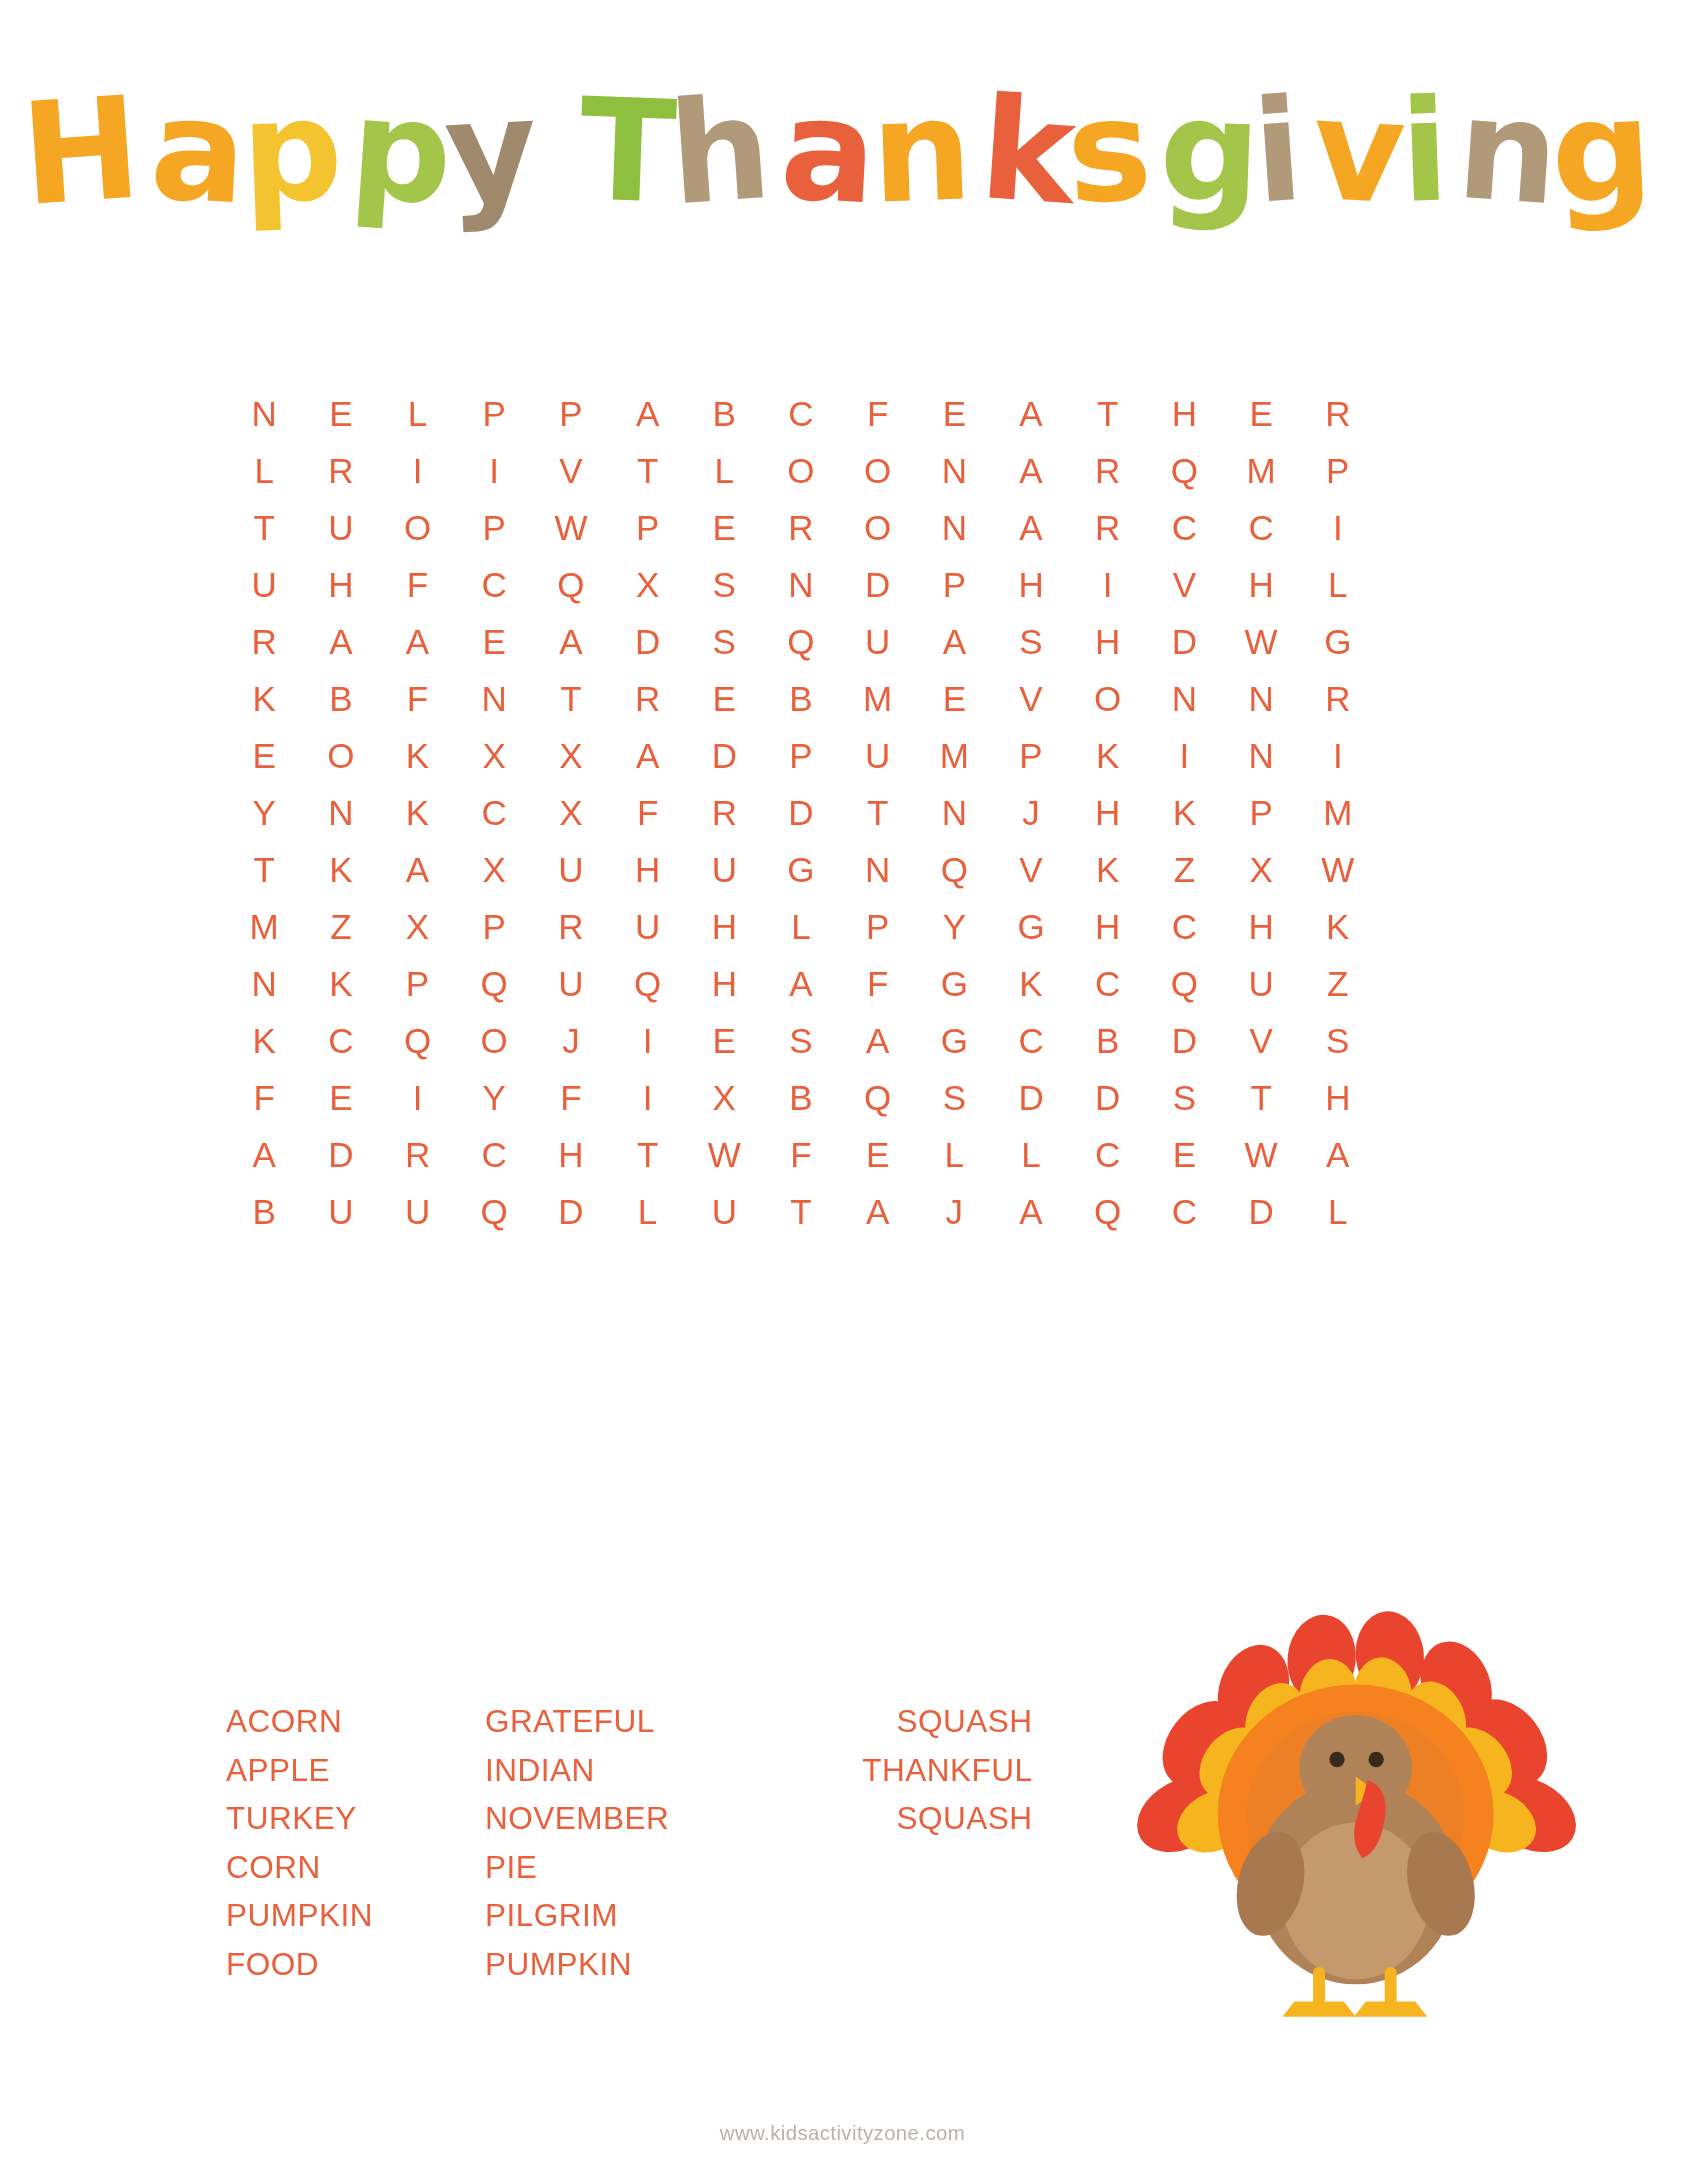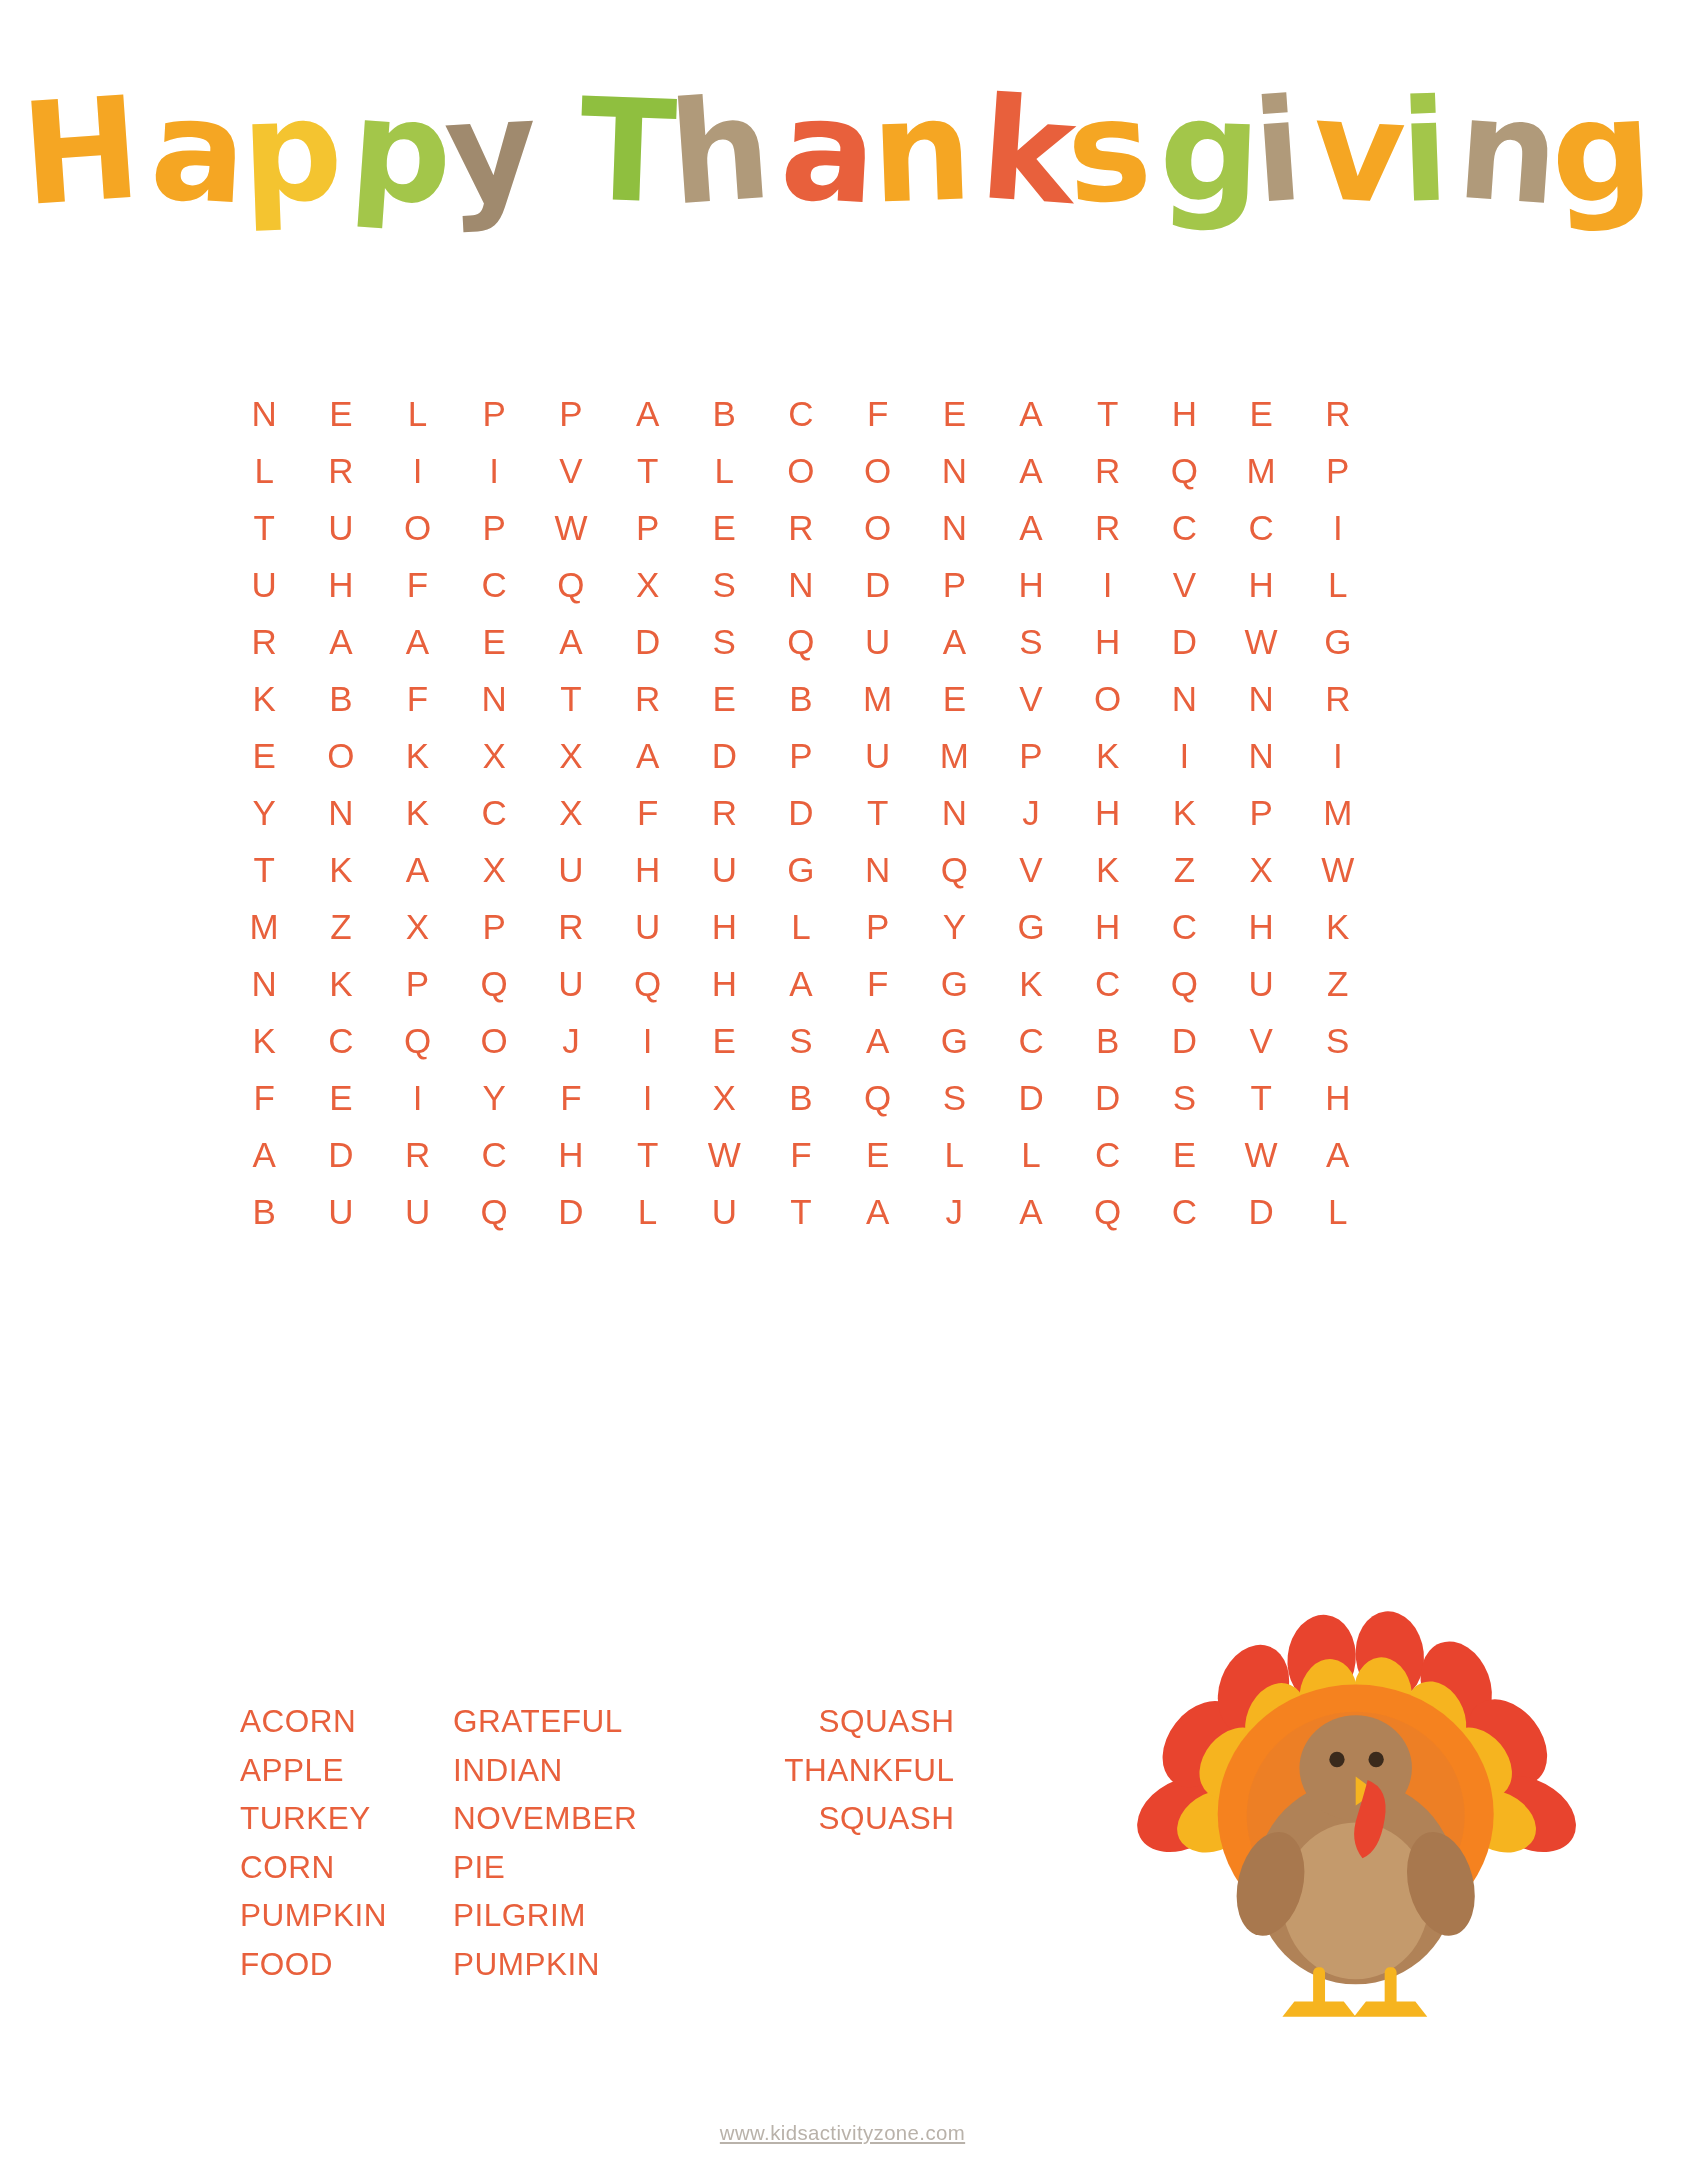--- a/index.html
+++ b/index.html
@@ -61,24 +61,24 @@
   .cell {
     text-align: center;
     line-height: 35px;
     letter-spacing: 0.4px;
   }
 
   
   .wordlists {
     position: absolute;
     top: 1704px;
-    left: 240px;
+    left: 226px;
     width: 937px;
     display: flex;
-    gap: 66px;
+    gap: 112px;
   }
   .wordcol {
     display: flex;
     flex-direction: column;
     gap: 14.5px;
   }
   .wordcol.col2 { }
   .wordcol.col3 { margin-left: 81px; align-items: flex-end; }
   .word {
     color: #e8603c;
@@ -102,21 +102,20 @@
   
   .footer {
     position: absolute;
     bottom: 36px;
     left: 0;
     width: 100%;
     text-align: center;
     color: #b9b2aa;
     font-size: 20.4px;
     letter-spacing: 0.4px;
-    text-decoration: underline;
   }
 </style>
 </head>
 <body>
 
 <div class="page">
 
   <div class="title-wrap">
     <div class="title" id="title-text"><span style="color: rgb(245, 166, 35); transform: rotate(-4deg);">H</span><span style="color: rgb(245, 166, 35); transform: rotate(3deg);">a</span><span style="color: rgb(244, 196, 48); transform: rotate(-2deg);">p</span><span style="color: rgb(163, 198, 74); transform: rotate(4deg);">p</span><span style="color: rgb(160, 138, 110); transform: rotate(-3deg);">y</span><span style="color: rgb(255, 255, 255); transform: rotate(0deg); width: 34px;">&nbsp;</span><span style="color: rgb(143, 191, 63); transform: rotate(2deg);">T</span><span style="color: rgb(176, 154, 122); transform: rotate(-4deg);">h</span><span style="color: rgb(232, 96, 60); transform: rotate(3deg);">a</span><span style="color: rgb(245, 166, 35); transform: rotate(-2deg);">n</span><span style="color: rgb(232, 96, 60); transform: rotate(4deg);">k</span><span style="color: rgb(245, 166, 35); transform: rotate(-3deg);">s</span><span style="color: rgb(163, 198, 74); transform: rotate(2deg);">g</span><span style="color: rgb(176, 154, 122); transform: rotate(-4deg);">i</span><span style="color: rgb(245, 166, 35); transform: rotate(3deg);">v</span><span style="color: rgb(163, 198, 74); transform: rotate(-2deg);">i</span><span style="color: rgb(176, 154, 122); transform: rotate(4deg);">n</span><span style="color: rgb(245, 166, 35); transform: rotate(-3deg);">g</span></div>
   </div>

